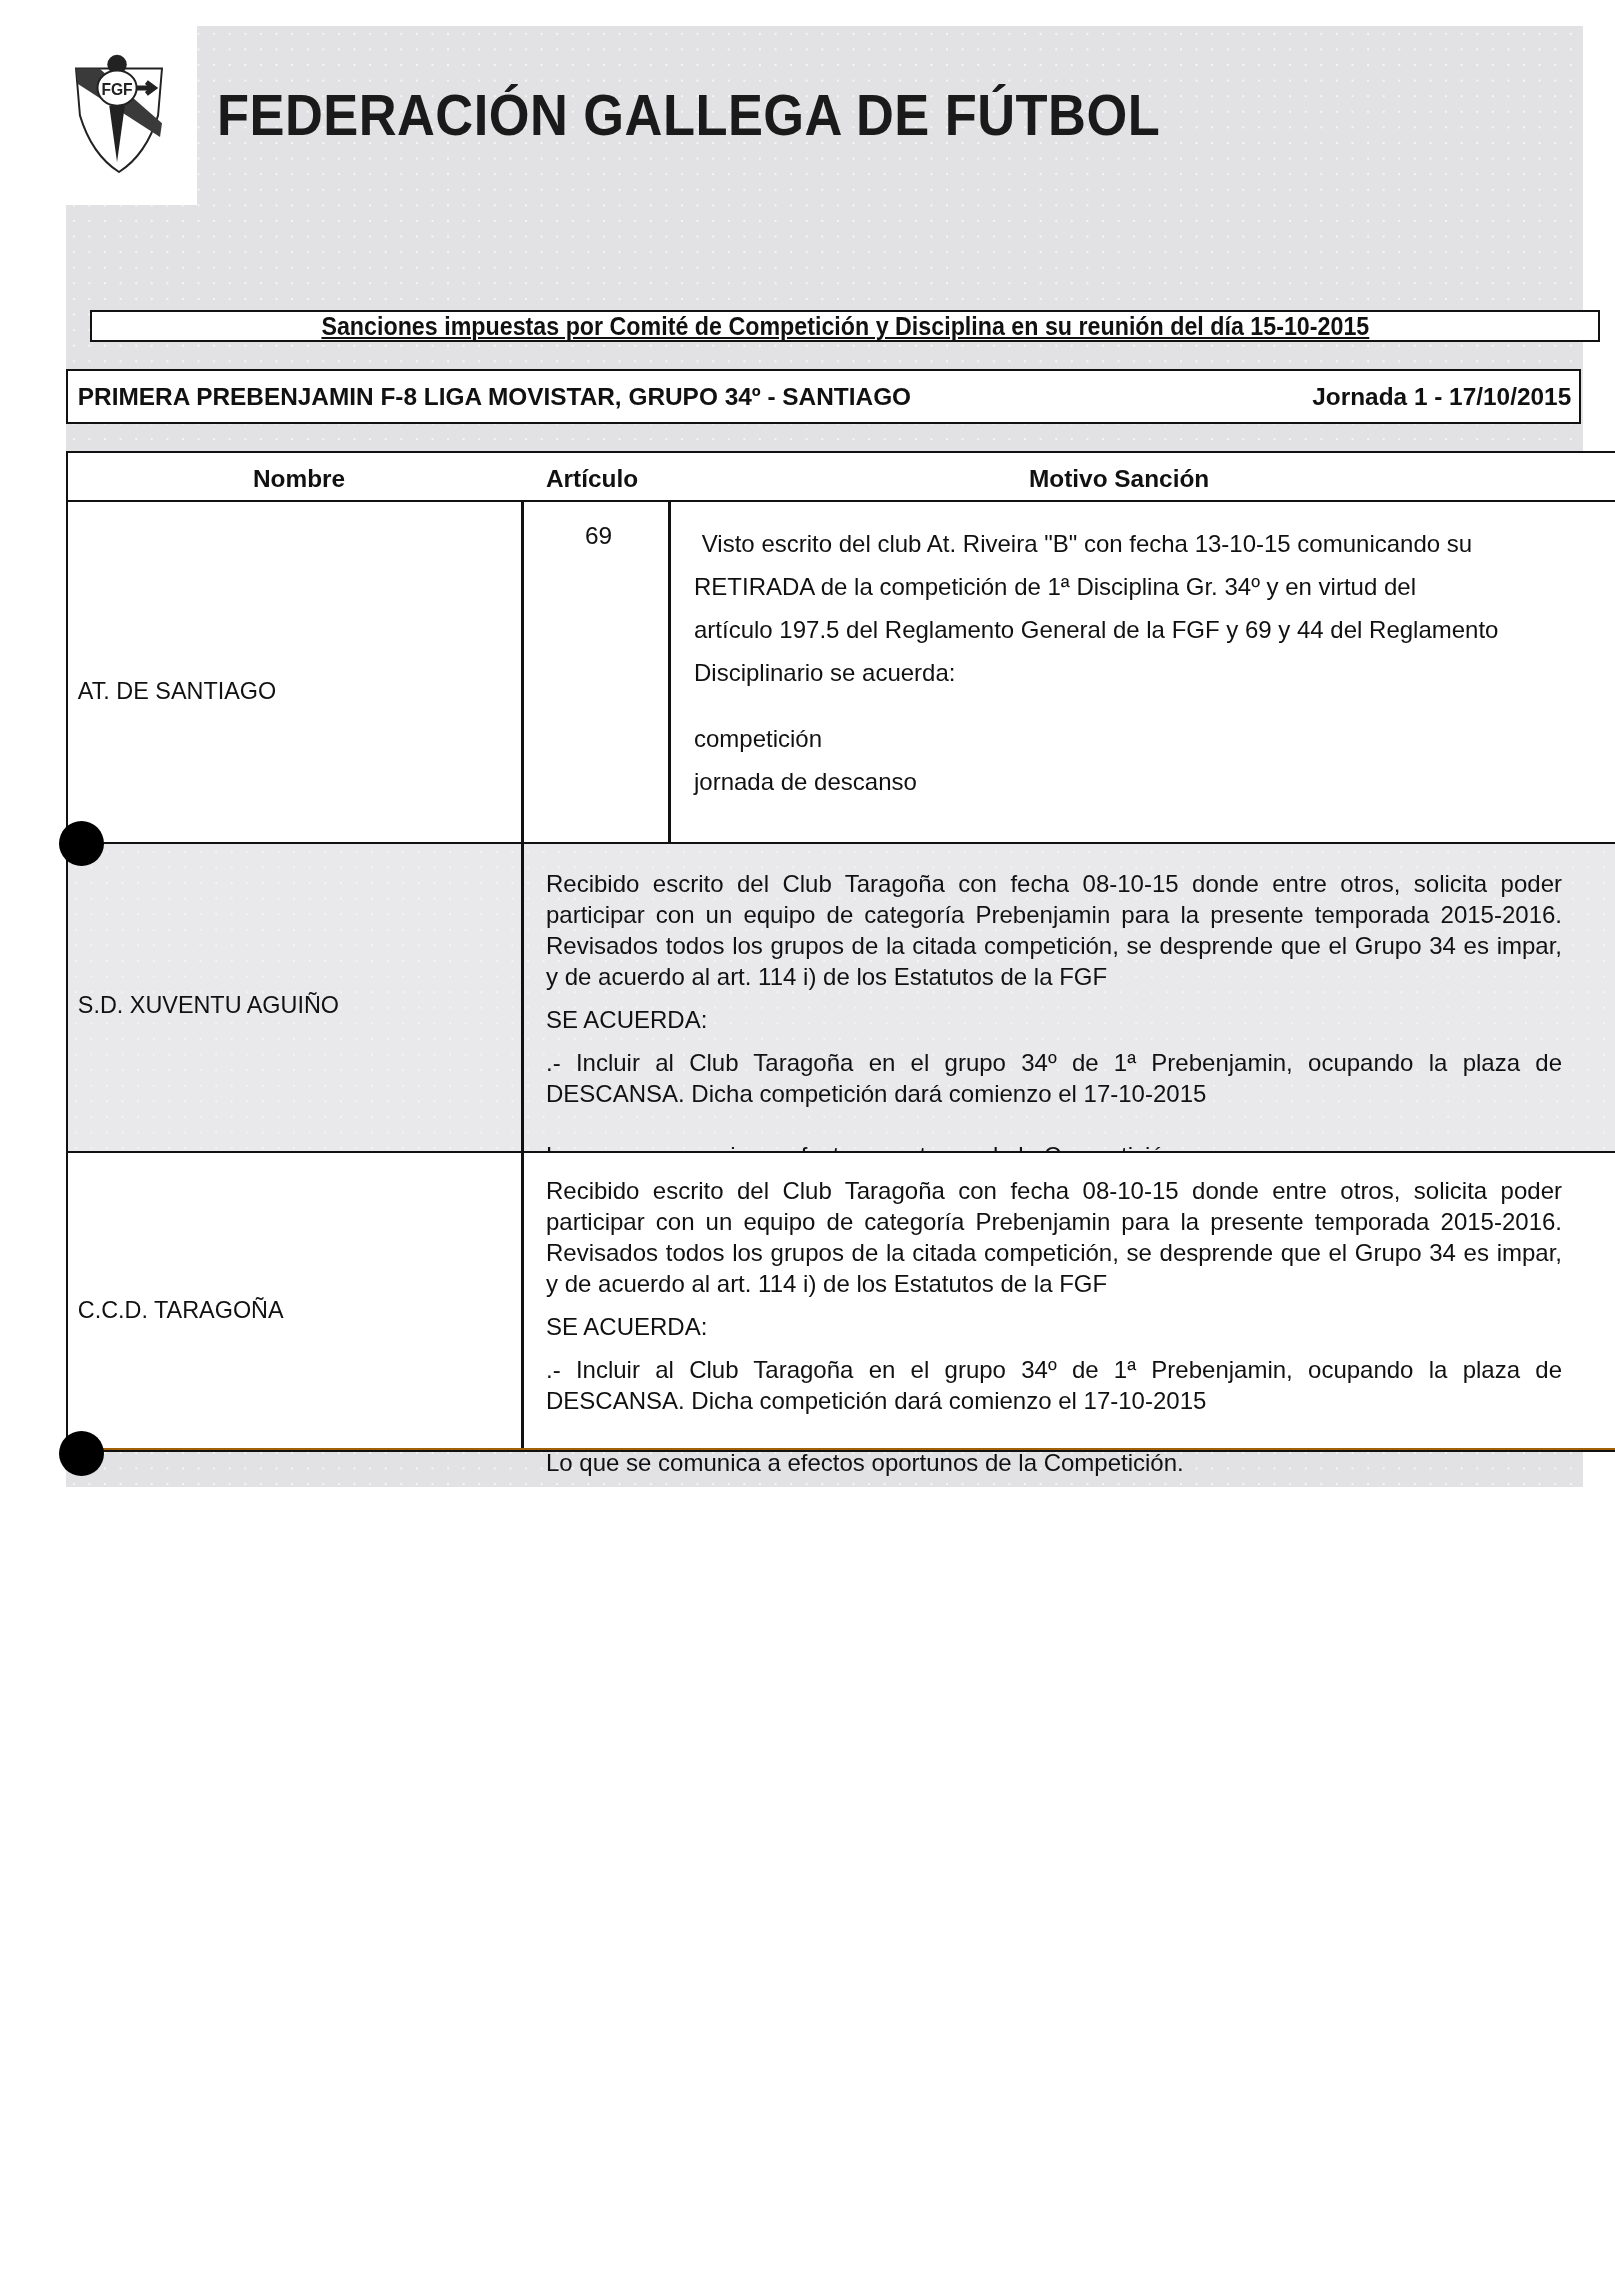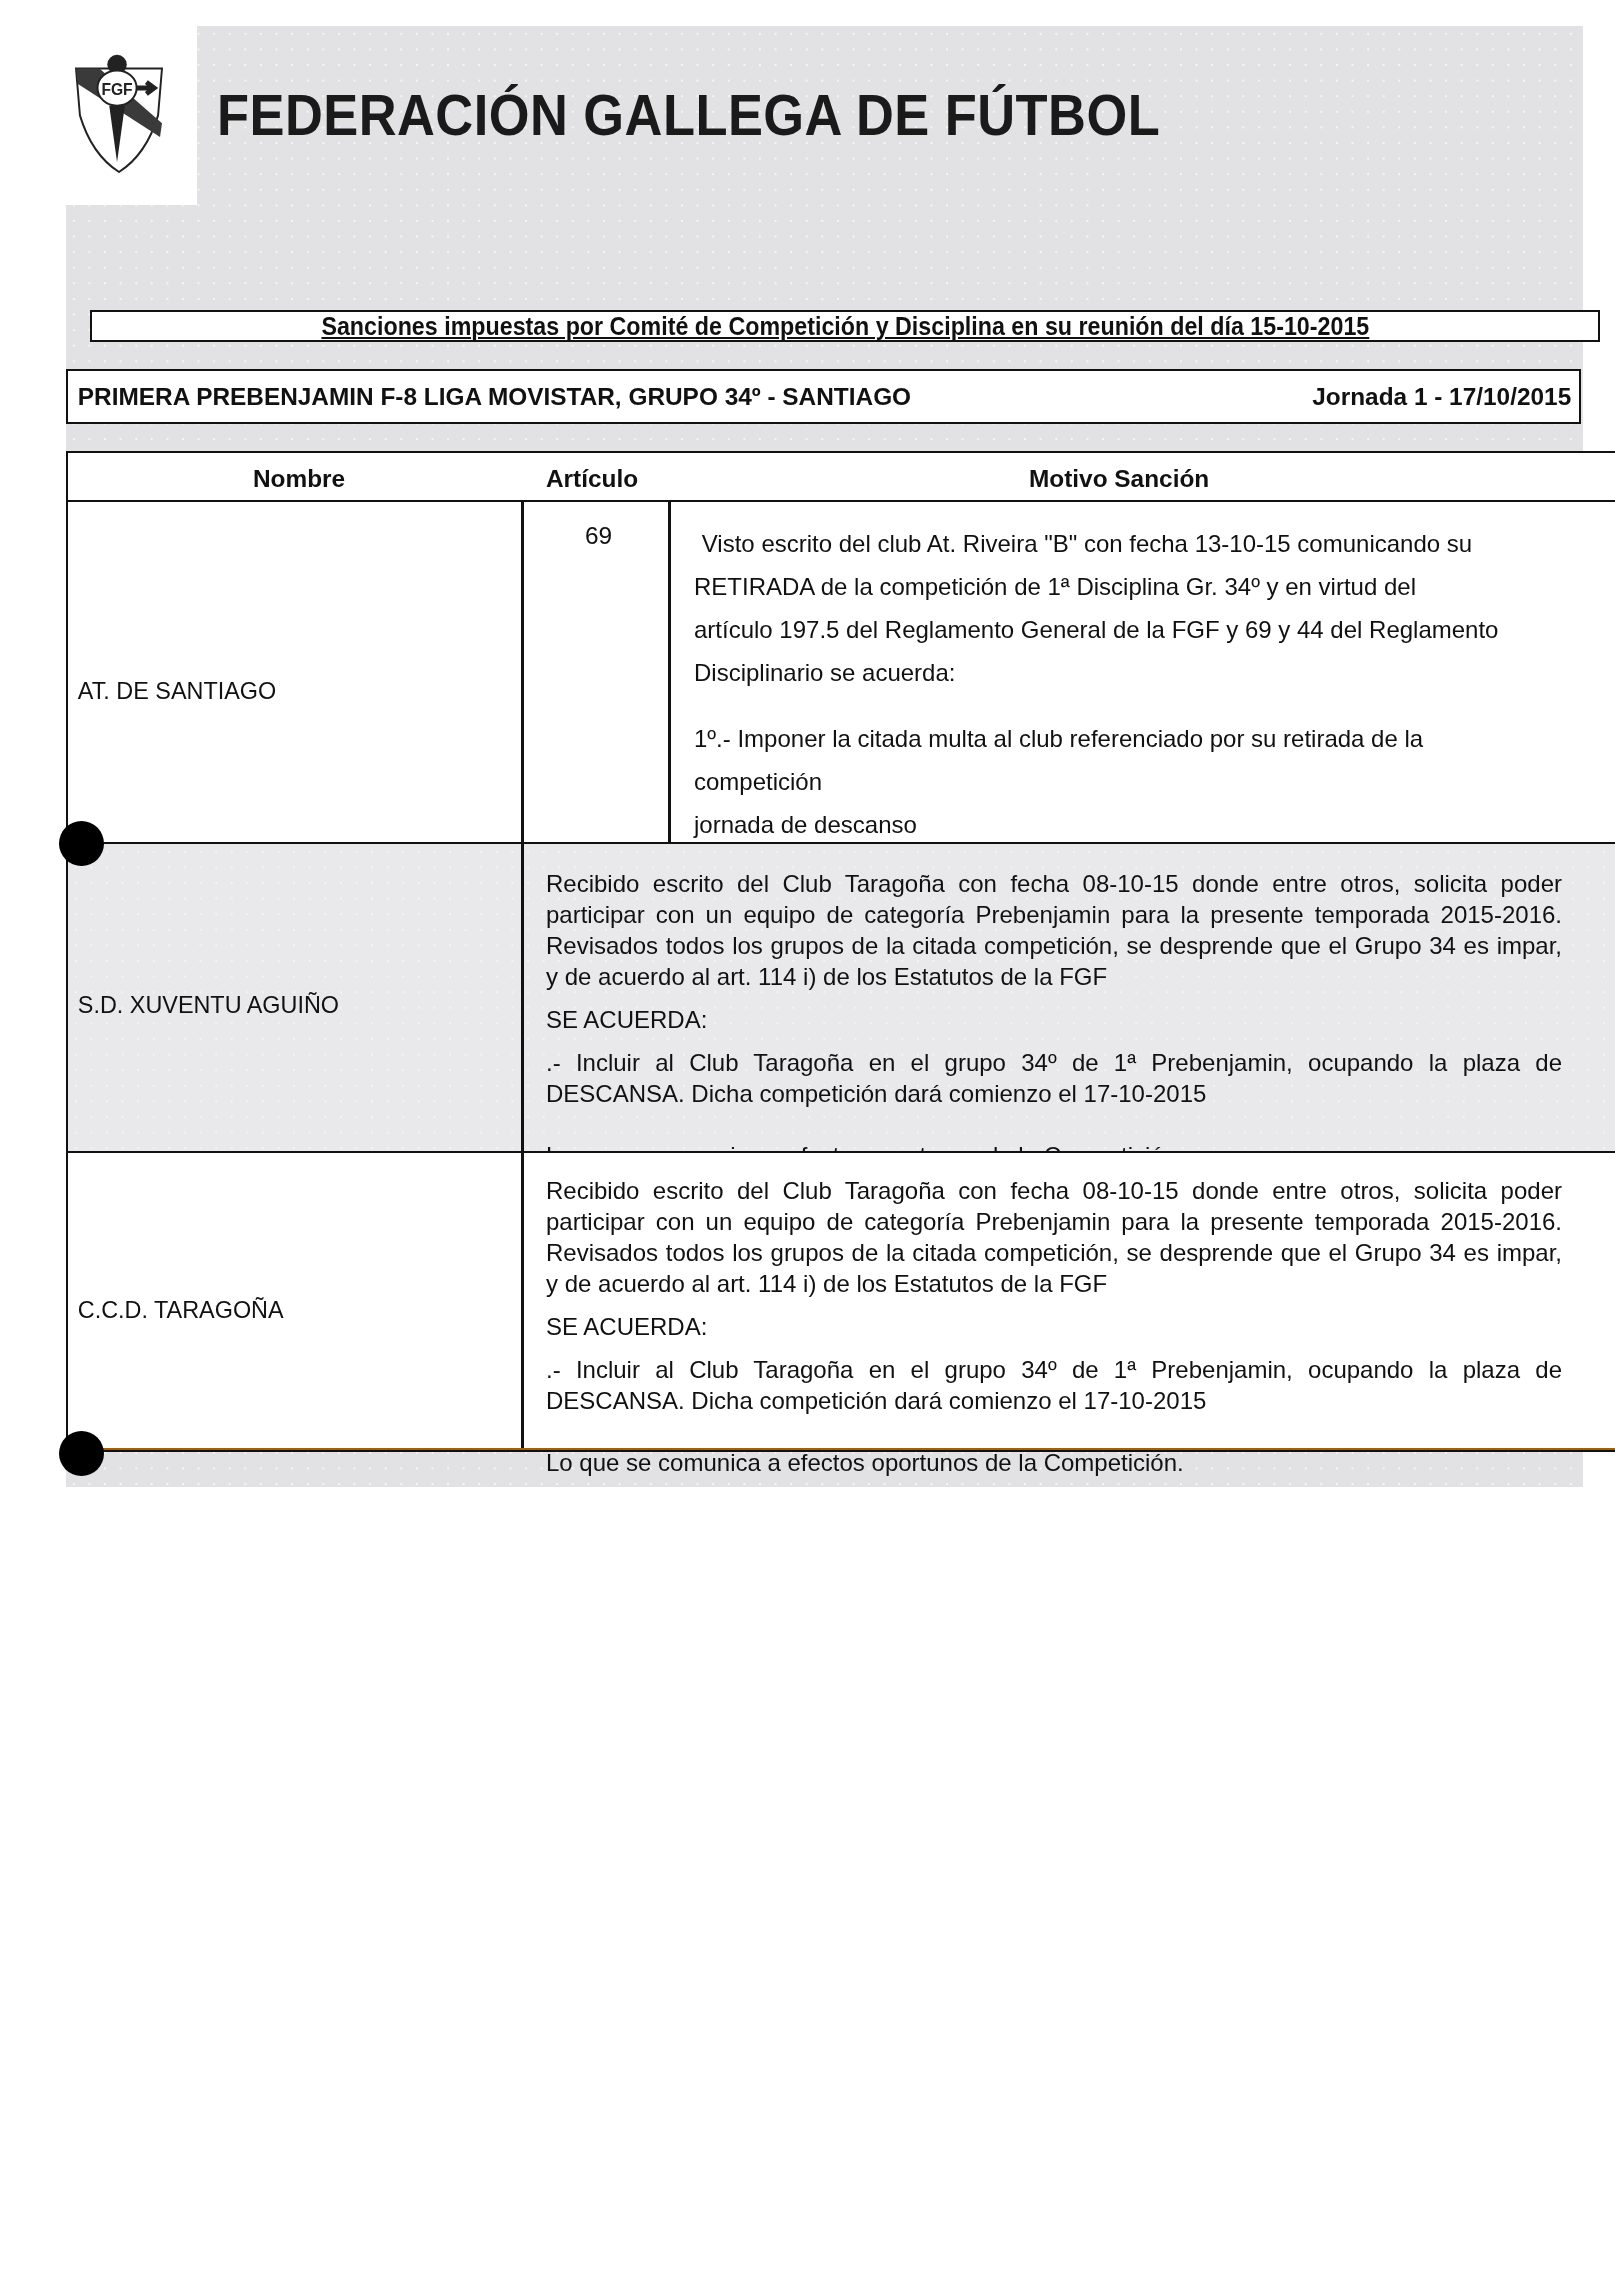--- a/index.html
+++ b/index.html
@@ -95,21 +95,20 @@
     <div class="vline" style="left:600px"></div>
     <span class="name-cell" style="top:176px">AT. DE SANTIAGO</span>
     <span class="art-cell">69</span>
     <div class="motivo" style="left:614px; top:13.7px; width:887px;">
       <p style="padding-left:7.8px">Visto escrito del club At. Riveira "B" con fecha 13-10-15 comunicando su</p>
       <p>RETIRADA de la competición de 1ª Disciplina Gr. 34º y en virtud del</p>
       <p>artículo 197.5 del Reglamento General de la FGF y 69 y 44 del Reglamento</p>
       <p>Disciplinario se acuerda:</p>
     </div>
     <div class="motivo" style="left:614px; top:209px; width:887px;">
-      <p>1º.- Imponer la citada multa al club referenciado por su retirada de la</p>
       <p>competición</p>
       <p>jornada de descanso</p>
     </div>
   </div>
 
   <div class="row r2">
     <div class="vline" style="left:453px"></div>
     <span class="name-cell" style="top:148px">S.D. XUVENTU AGUIÑO</span>
     <div class="motivo justify" style="left:466px; top:11.7px; width:1040px;">
       <p>Recibido escrito del Club Taragoña con fecha 08-10-15 donde entre otros, solicita poder participar con un equipo de categoría Prebenjamin para la presente temporada 2015-2016. Revisados todos los grupos de la citada competición, se desprende que el Grupo 34 es impar, y de acuerdo al art. 114 i) de los Estatutos de la FGF</p>

